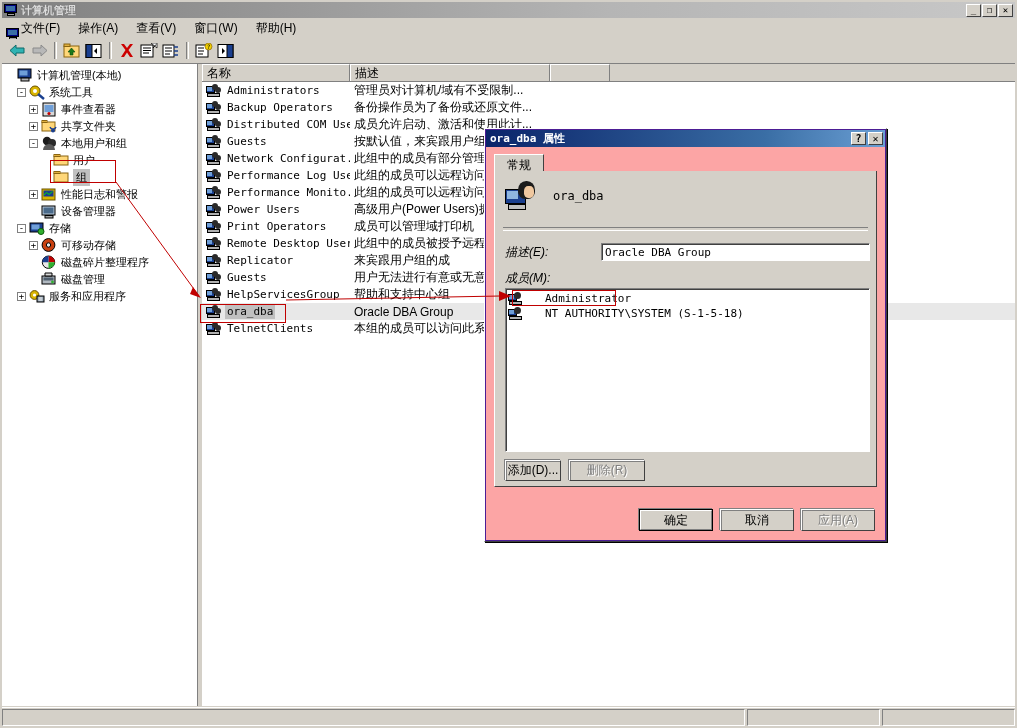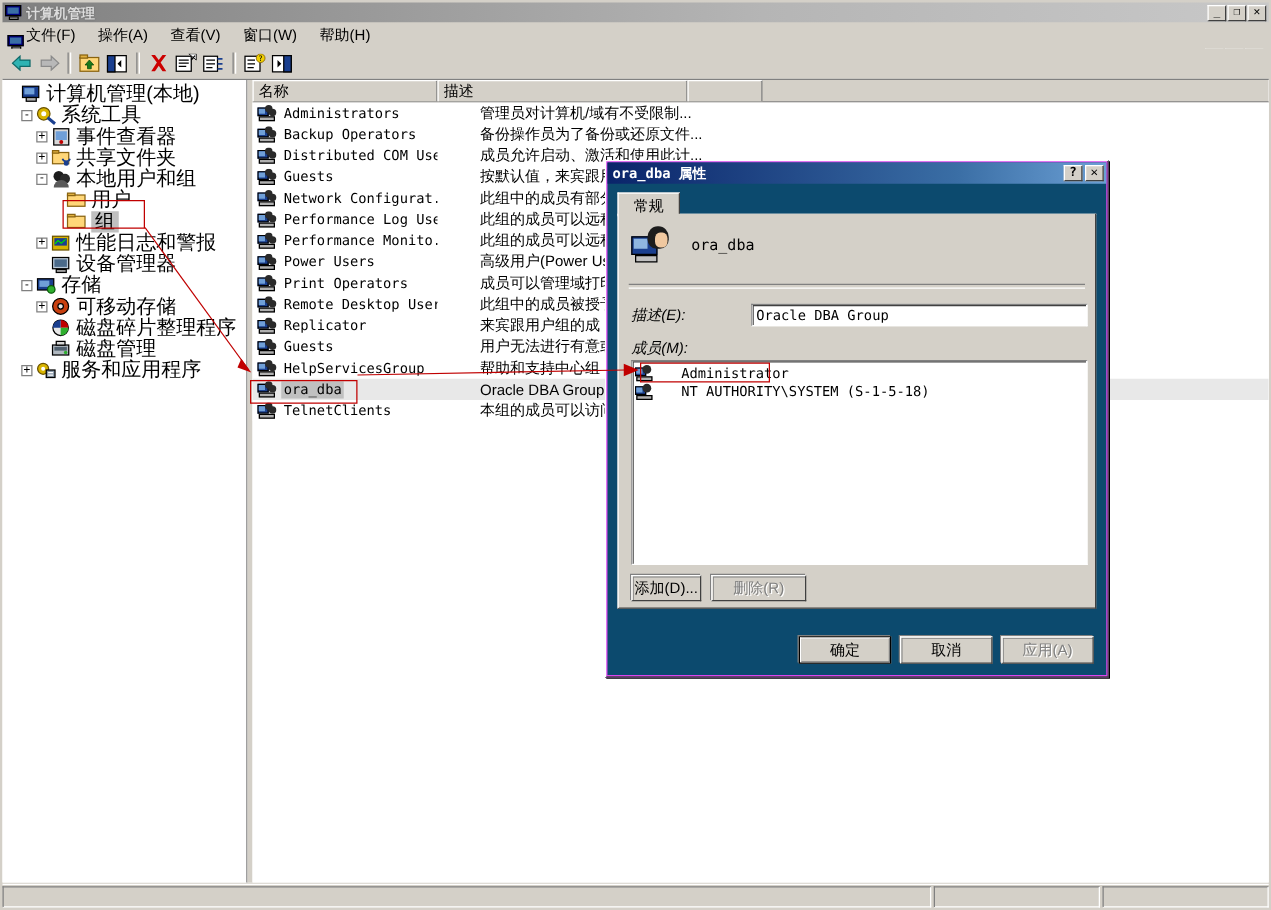--- a/index.html
+++ b/index.html
@@ -59,32 +59,32 @@
   .list-pane{position:absolute;left:200px;top:0;right:0;height:642px;background:#ffffff;overflow:hidden;}
 
   
   .tree{padding:3px 0 0 3px;font-size:12px;color:#000;line-height:17px;}
   .tnode{position:relative;height:17px;display:flex;align-items:center;white-space:nowrap;}
   .tbox{width:9px;height:9px;border:1px solid #808080;background:#fff;
     font-size:9px;line-height:7px;text-align:center;color:#000;
     font-family:"DejaVu Sans Mono",monospace;box-sizing:border-box;margin-right:3px;flex:0 0 auto;}
   .tspace{width:12px;flex:0 0 auto;}
   .ticon{width:17px;height:15px;margin-right:3px;flex:0 0 auto;position:relative;}
-  .tlabel{font-size:16px;}
+  .tlabel{font-size:11px;}
   .tlabel.sel{background:#c0c0c0;padding:0 3px;}
 
   
   .lv-head{height:17px;display:flex;background:#d4d0c8;border-bottom:1px solid #808080;}
   .lv-col{height:17px;display:flex;align-items:center;padding-left:4px;font-size:12px;color:#000;
     background:#d4d0c8;border-right:1px solid #808080;border-top:1px solid #ffffff;
     border-left:1px solid #ffffff;box-sizing:border-box;white-space:nowrap;}
   .lv-body{position:relative;background:#fff;}
   .lv-row{height:17px;display:flex;align-items:center;white-space:nowrap;}
   .lv-row .cell-name{width:148px;display:flex;padding-left:4px;box-sizing:border-box;overflow:hidden;}
-  .lv-row .cell-desc{width:200px;padding-left:4px;box-sizing:border-box;overflow:hidden;margin-left:30px;}
+  .lv-row .cell-desc{width:200px;padding-left:4px;box-sizing:border-box;overflow:hidden;}
   .lv-name-txt{font-family:"DejaVu Sans Mono","Liberation Mono",monospace;font-size:11px;color:#000;padding:0 2px;}
   .lv-desc-txt{font-size:12px;color:#000;}
   .lv-row.selected .lv-name-txt{background:#c0c0c0;}
   .lv-row.selected{background:#e8e8e8;}
 
   
   .grpico{position:relative;width:16px;height:14px;margin-right:3px;flex:0 0 auto;}
   .grpico i{position:absolute;display:block;}
   .grpico .m1{left:0;top:2px;width:9px;height:7px;background:#1a3f8f;border:1px solid #000;box-sizing:border-box;}
   .grpico .m2{left:1px;top:3px;width:5px;height:4px;background:#6f9fd8;}
@@ -110,21 +110,21 @@
   .mdi-btns{position:absolute;right:4px;top:21px;display:flex;gap:1px;}
   .mdi-btn{width:15px;height:13px;background:#d4d0c8;
     border-top:1px solid #ffffff;border-left:1px solid #ffffff;
     border-right:1px solid #404040;border-bottom:1px solid #404040;
     font-size:9px;line-height:11px;text-align:center;color:#000;
     font-family:"DejaVu Sans Mono",monospace;box-sizing:border-box;}
   .mdi-btn.dis{color:#808080;}
 
   
   .dlg{position:absolute;left:484px;top:128px;width:403px;height:414px;
-    background:#0c4a6e;border:2px solid #d946ef;box-sizing:border-box;
+    background:#fca5a5;border:2px solid #4c1d95;box-sizing:border-box;
     box-shadow:1px 1px 0 #000;}
   .dlg:before{content:'';position:absolute;left:-2px;top:-2px;right:-2px;bottom:-2px;
     border-top:1px solid #ffffff;border-left:1px solid #ffffff;
     border-right:1px solid #404040;border-bottom:1px solid #404040;pointer-events:none;}
   .dlg-title{height:17px;margin:0;background:linear-gradient(to right,#0a246a,#3a6ea5 70%,#6b9fd4);
     display:flex;align-items:center;padding:0 2px 0 4px;box-sizing:border-box;}
   .dlg-title .t{color:#fff;font-size:11px;font-weight:bold;font-family:"DejaVu Sans Mono","Liberation Mono",monospace;white-space:nowrap;}
   .dlg-title .t .cn{font-family:"Liberation Sans",sans-serif;}
   .dlg-tb{margin-left:auto;display:flex;gap:2px;}
   .dlg-tb .b{width:15px;height:13px;background:#d4d0c8;

